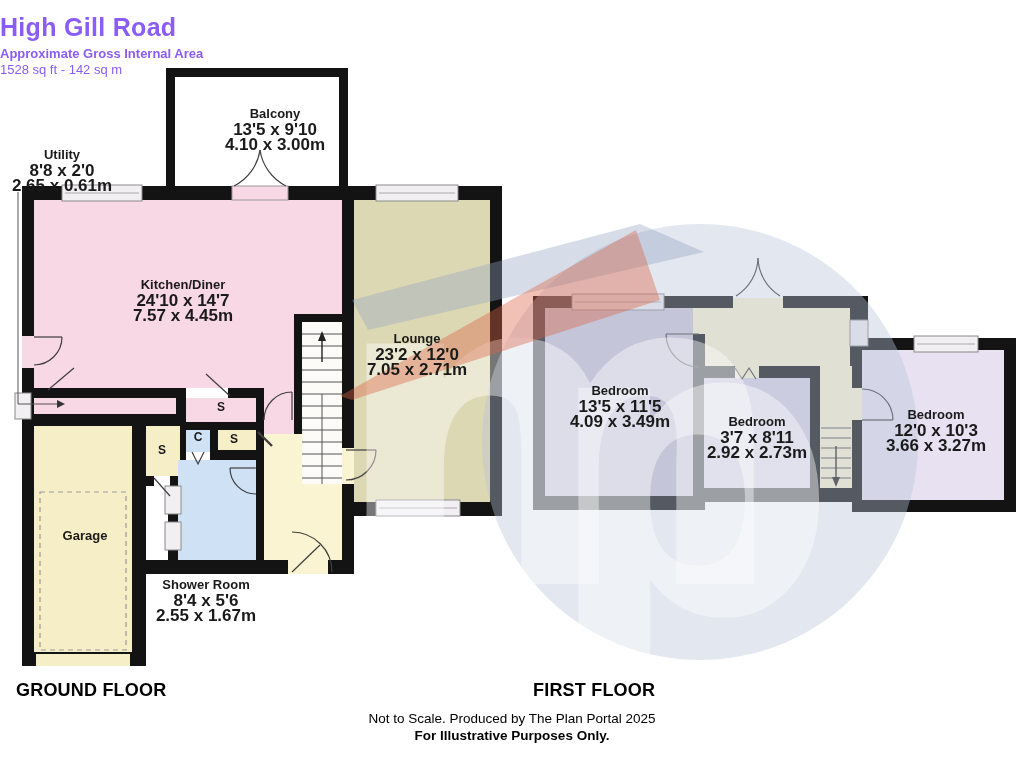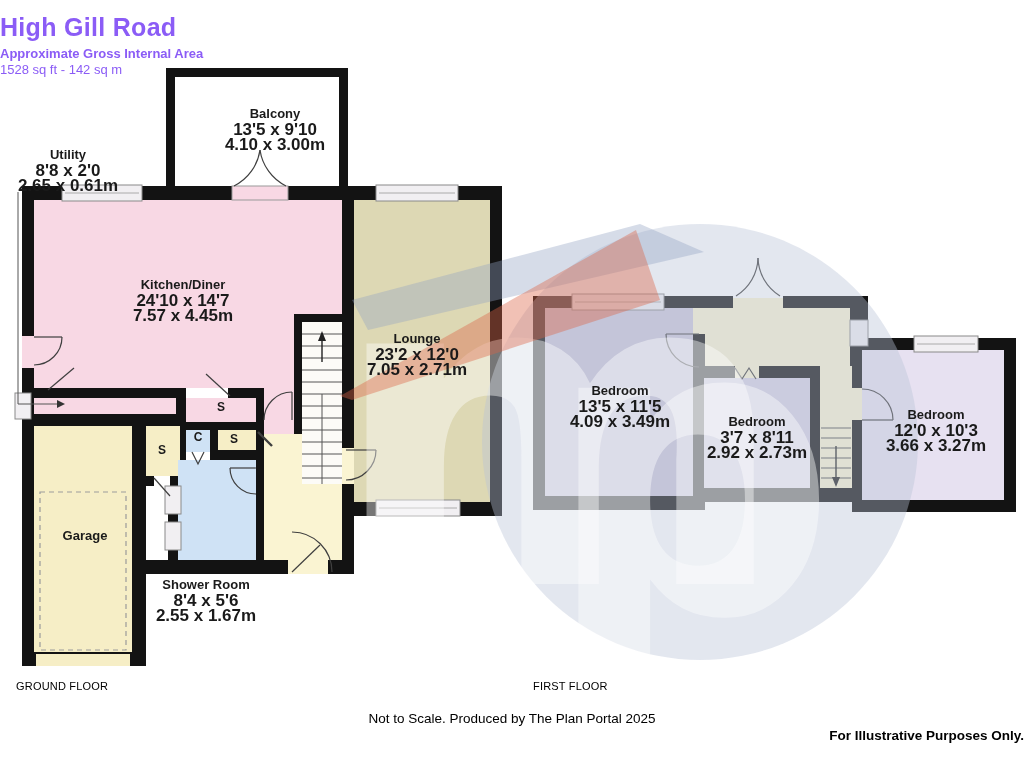--- a/index.html
+++ b/index.html
@@ -7,23 +7,23 @@
     font-family:"Liberation Sans",sans-serif;color:#111;position:relative}
   svg{position:absolute;left:0;top:0}
   .hdr{position:absolute;left:0;width:1024px;text-align:left;color:#8b5cf6}
   #title{top:13px;font-size:25px;font-weight:bold;letter-spacing:.3px}
   #sub1{top:46px;font-size:13px;font-weight:bold}
   #sub2{top:62px;font-size:13px;font-weight:normal}
   .room-label{position:absolute;text-align:center;font-weight:bold;color:#1a1a1a;z-index:30}
   .rn{font-size:13px;line-height:15.5px;white-space:nowrap}
   .rd{font-size:17px;line-height:15.5px;white-space:nowrap}
   .tiny{position:absolute;width:16px;text-align:center;font-size:12px;font-weight:bold;color:#1a1a1a;z-index:30}
-  .floor-label{position:absolute;font-size:11px;font-weight:normal;color:#000;z-index:30;letter-spacing:.2px}
+  .floor-label{position:absolute;font-size:18px;font-weight:bold;color:#000;z-index:30;letter-spacing:.2px}
   #f1{position:absolute;left:0;top:711px;width:1024px;text-align:center;font-size:13.5px;color:#000;z-index:30}
-  #f2{position:absolute;left:0;top:728px;width:1024px;text-align:right;font-size:13.5px;font-weight:bold;color:#000;z-index:30}
+  #f2{position:absolute;left:0;top:728px;width:1024px;text-align:center;font-size:13.5px;font-weight:bold;color:#000;z-index:30}
 </style>
 </head>
 <body>
 
 <div class="hdr" id="title">High Gill Road</div>
 <div class="hdr" id="sub1">Approximate Gross Internal Area</div>
 <div class="hdr" id="sub2">1528 sq ft - 142 sq m</div>
 
 <svg width="1024" height="768" viewBox="0 0 1024 768">
 
@@ -219,21 +219,21 @@
     <polygon points="352,300 640,224 704,252 368,330" fill="#93a3c2" opacity="0.38"></polygon>
     <polygon points="340,396 636,230 660,300 352,400" fill="#dd6347" opacity="0.40"></polygon>
   </g>
 </svg>
 
 <div class="room-label" style="left:205px;top:106px;width:140px">
   <div class="rn">Balcony</div>
   <div class="rd">13'5 x 9'10</div>
   <div class="rd">4.10 x 3.00m</div>
 </div>
-<div class="room-label" style="left:8px;top:147px;width:120px">
+<div class="room-label" style="left:2px;top:147px;width:120px">
   <div class="rn">Utility</div>
   <div class="rd">8'8 x 2'0</div>
   <div class="rd">2.65 x 0.61m</div>
 </div>
 <div class="room-label" style="left:113px;top:277px;width:140px">
   <div class="rn">Kitchen/Diner</div>
   <div class="rd">24'10 x 14'7</div>
   <div class="rd">7.57 x 4.45m</div>
 </div>
 <div class="room-label" style="left:347px;top:331px;width:140px">

